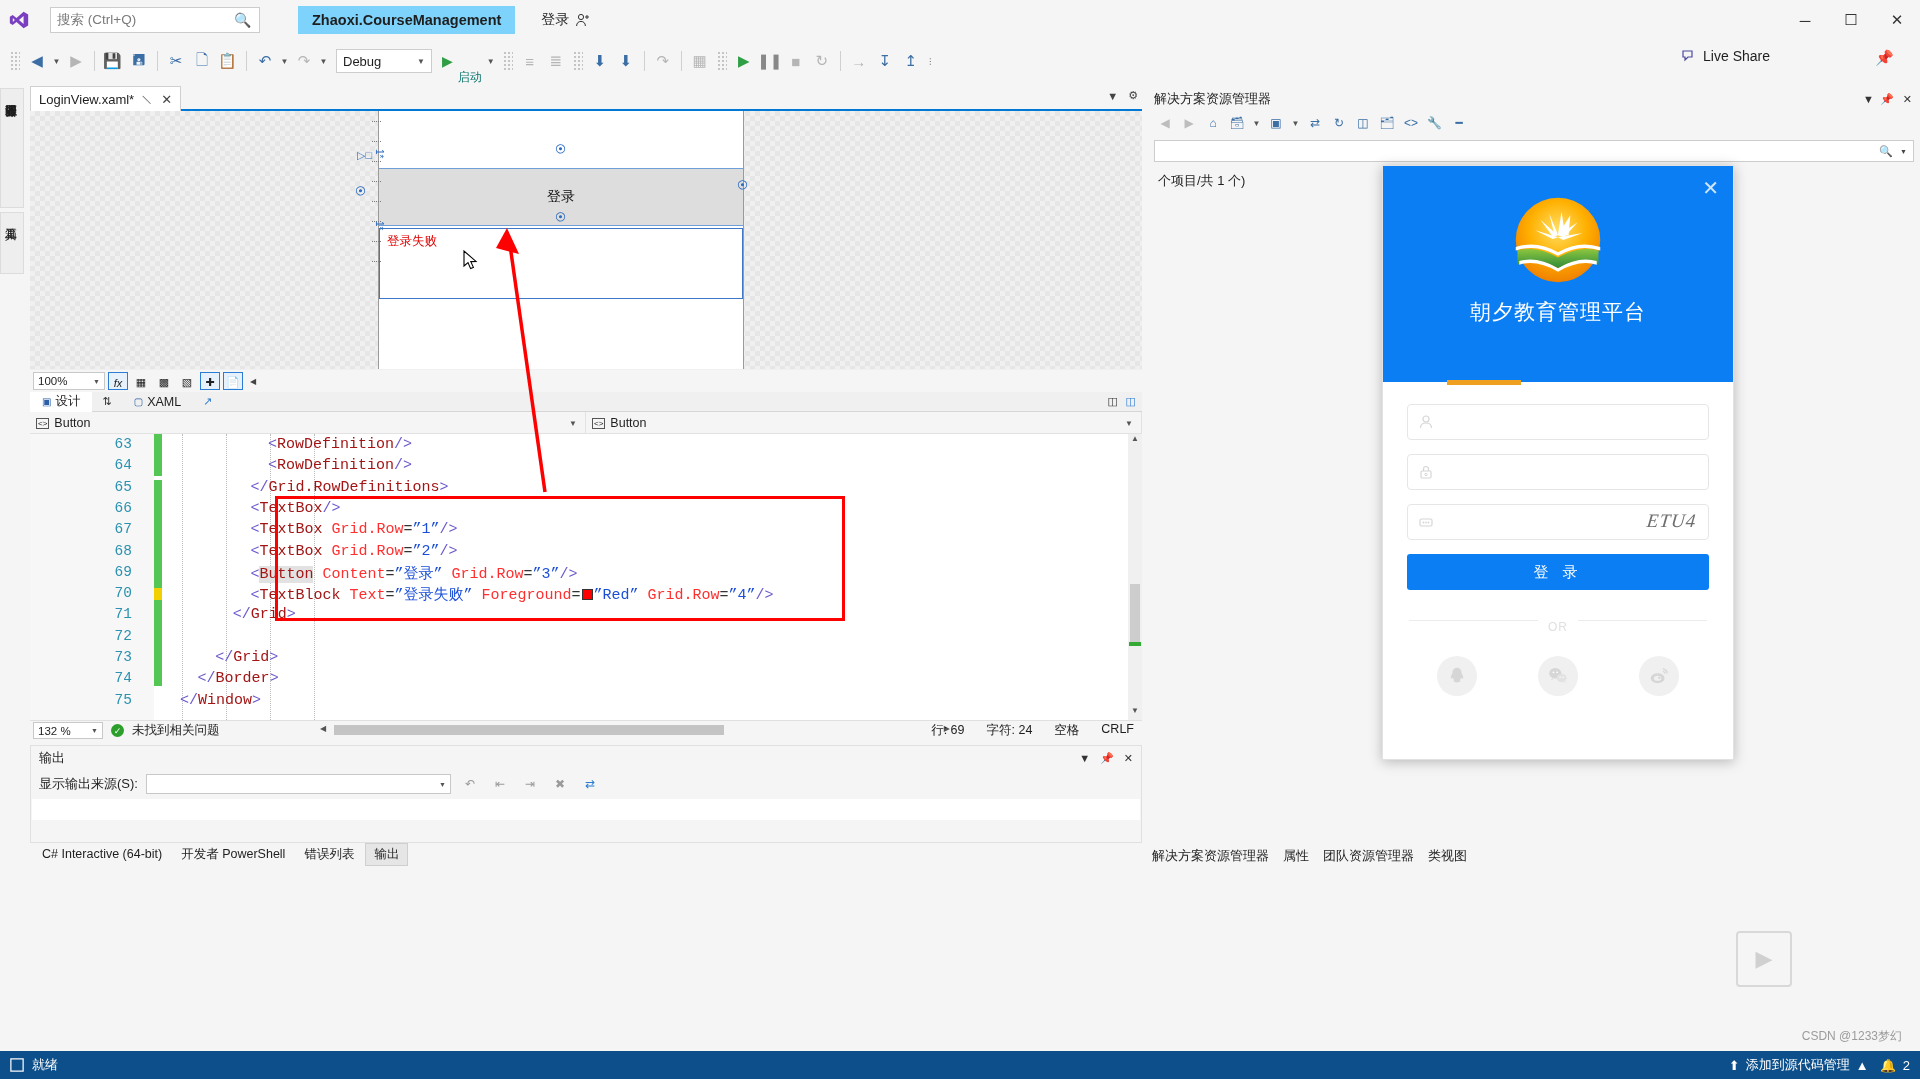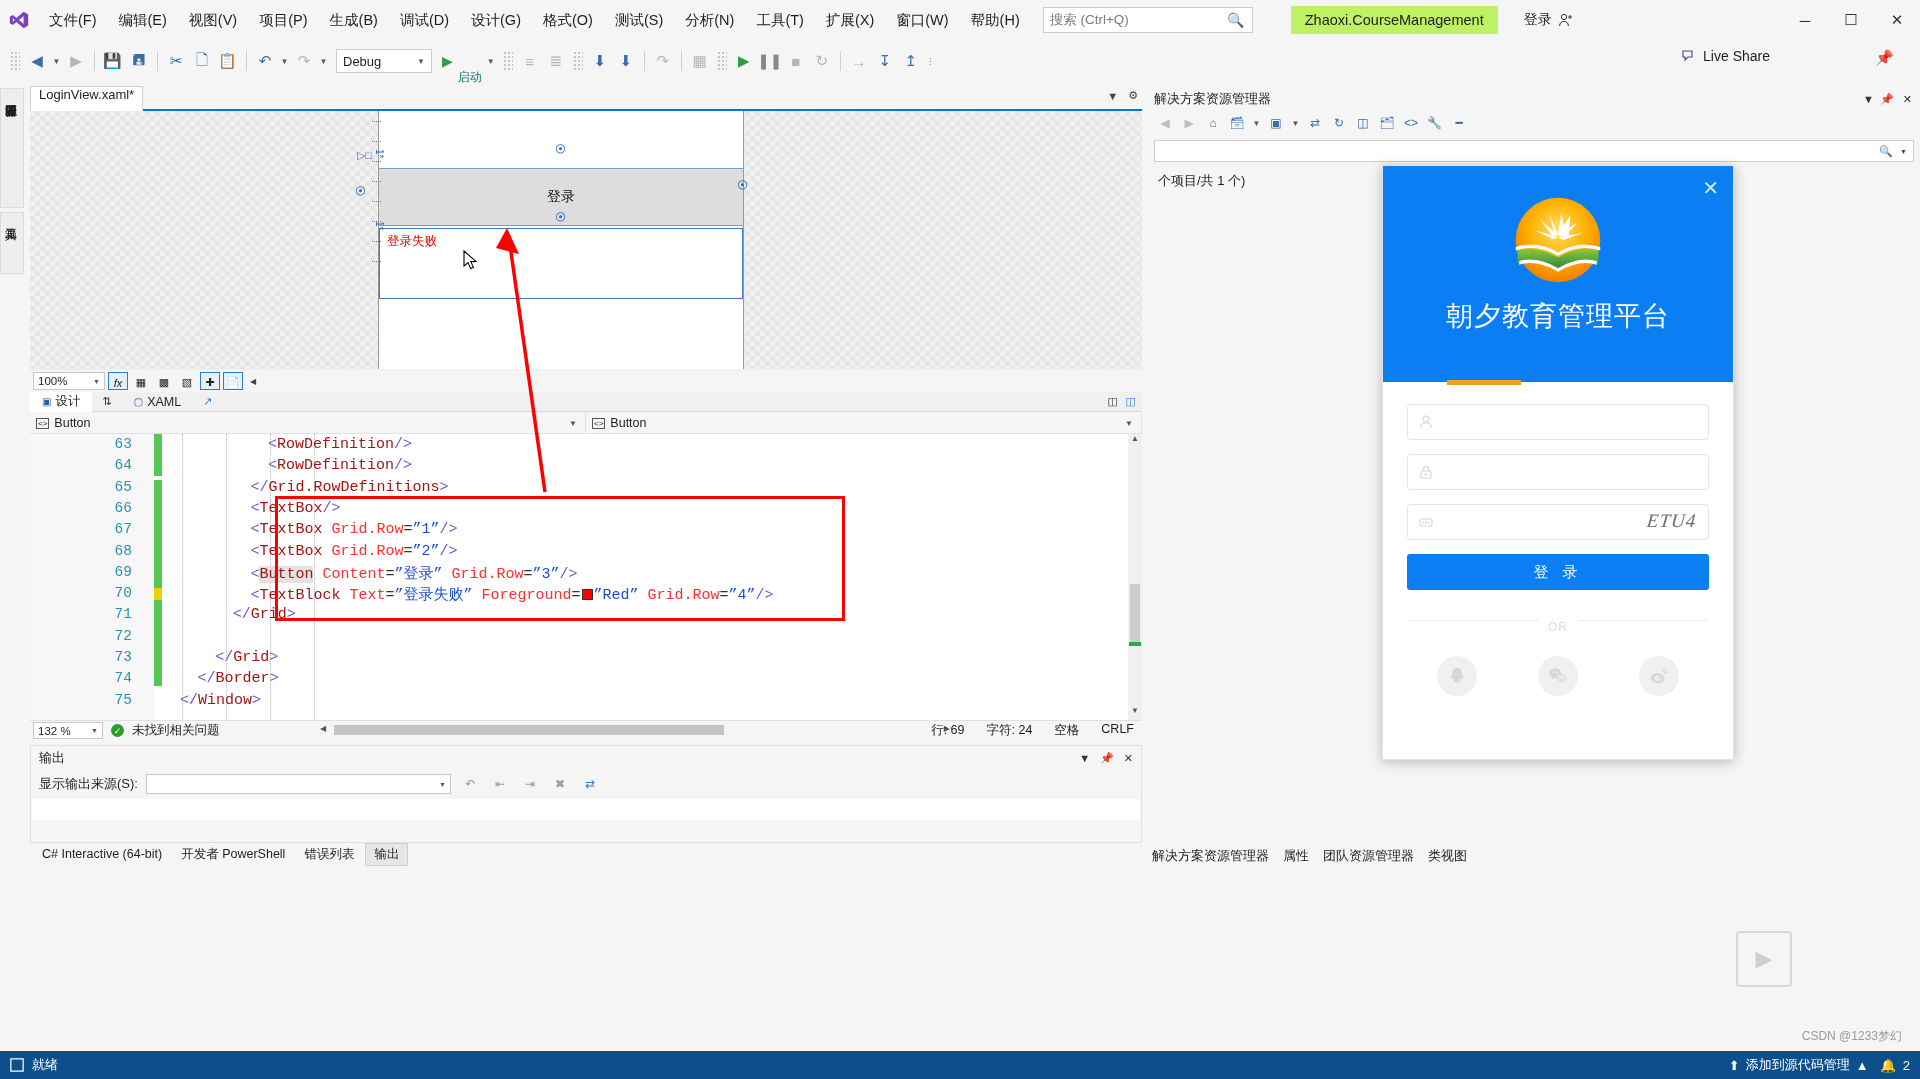--- a/index.html
+++ b/index.html
@@ -24,22 +24,22 @@
     padding:0 11px; height:40px; line-height:40px; font-size:14.5px; color:#1e1e1e;
     cursor:default; white-space:nowrap;
   }
   .qsearch {
     margin-left:12px; width:210px; height:26px; background:#fff; border:1px solid #ccc;
     display:flex; align-items:center; padding:0 6px; position:relative;
   }
   .qsearch span { color:#7a7a7a; font-size:13.5px; }
   .qsearch .mag { position:absolute; right:7px; top:4px; color:#333; font-size:14px; }
   .proj-chip {
-    margin-left:38px; height:28px; background:#bef264; padding:0 14px;
-    display:flex; align-items:center; font-weight:normal; font-size:14.5px; color:#1e1e1e;text-align:right;
+    margin-left:38px; height:28px; background:#7dd3fc; padding:0 14px;
+    display:flex; align-items:center; font-weight:bold; font-size:14.5px; color:#1e1e1e;text-align:right;
   }
   .signin { margin-left:26px; display:flex; align-items:center; gap:6px; font-size:14px; color:#1e1e1e; }
   .signin .pic { width:16px; height:16px; }
   .wincontrols { position:absolute; right:0; top:0; display:flex; height:40px; }
   .wc { width:46px; height:40px; display:flex; align-items:center; justify-content:center; font-size:15px; color:#333; }
 
   
   .toolbar {
     position:absolute; left:0; top:40px; width:1920px; height:42px;
     background:#f5f5f5; display:flex; align-items:center; padding-left:6px; gap:0;
@@ -79,21 +79,21 @@
   }
 
   
   .doctabs {
     position:absolute; left:30px; top:86px; width:1112px; height:25px;
     background:#f5f5f5; border-bottom:2px solid #0078d4;
   }
   .doctab {
     position:absolute; left:0; top:0; height:25px; background:#fff;
     border:1px solid #cfcfcf; border-bottom:none;
-    display:flex; align-items:center; padding:0 8px; gap:8px; font-size:13px;flex-direction:column;
+    display:flex; align-items:center; padding:0 8px; gap:8px; font-size:13px;
   }
   .doctab .pin { font-size:11px; color:#666; transform:rotate(45deg); }
   .doctab .x { font-size:13px; color:#444; }
   .doctab-right { position:absolute; right:4px; top:3px; display:flex; gap:10px; align-items:center; }
   .doctab-right .g { font-size:11px; color:#444; }
 
   
   .designer {
     position:absolute; left:30px; top:111px; width:1112px; height:258px;
     background-color:#f0f0f0;
@@ -274,21 +274,21 @@
     position:absolute; left:1382px; top:165px; width:352px; height:595px;
     background:#fff; box-shadow:0 2px 12px rgba(0,0,0,.25); border:1px solid #e2e2e2;
   }
   .login-hero {
     position:relative; height:216px; background:#0b7ef4;
   }
   .login-close { position:absolute; right:14px; top:10px; font-size:20px; color:#cfe6fd; font-weight:300; }
   .logo-wrap { position:absolute; left:50%; top:30px; transform:translateX(-50%); width:88px; height:88px; }
   .login-title {
     position:absolute; left:0; right:0; top:132px; text-align:center;
-    color:#fff; font-size:27px; letter-spacing:1px;
+    color:#fff; font-size:21px; letter-spacing:1px;
   }
   .hero-accent { position:absolute; left:64px; bottom:-3px; width:74px; height:5px; background:#f0a020; }
   .login-body { padding:22px 24px 0 24px; }
   .lfield {
     height:36px; border:1px solid #e6e6e6; border-radius:4px; margin-bottom:14px;
     display:flex; align-items:center; padding:0 10px; position:relative;
   }
   .lfield .fico { opacity:.35; }
   .captcha {
     position:absolute; right:12px; top:5px; font-style:italic; font-size:19px;
@@ -332,36 +332,20 @@
 </head>
 <body>
 
 <div id="app">
 
   <div class="titlebar">
     <div class="vs-logo">
       <svg viewBox="0 0 24 24">
           <path d="M17.5 2 23 5.5v13L17.5 22 9 14.5 4.4 18 1 16V8l3.4-2L9 9.5 17.5 2zm0 5.2L12 12l5.5 4.8V7.2zM4.6 9.6v4.8L7 12l-2.4-2.4z" fill="#7a3fc0"></path>
         </svg>
-    </div>
-    <div class="menu">
-      <div class="menu-item">文件(F)</div>
-      <div class="menu-item">编辑(E)</div>
-      <div class="menu-item">视图(V)</div>
-      <div class="menu-item">项目(P)</div>
-      <div class="menu-item">生成(B)</div>
-      <div class="menu-item">调试(D)</div>
-      <div class="menu-item">设计(G)</div>
-      <div class="menu-item">格式(O)</div>
-      <div class="menu-item">测试(S)</div>
-      <div class="menu-item">分析(N)</div>
-      <div class="menu-item">工具(T)</div>
-      <div class="menu-item">扩展(X)</div>
-      <div class="menu-item">窗口(W)</div>
-      <div class="menu-item">帮助(H)</div>
     </div>
     <div class="qsearch">
       <span>搜索 (Ctrl+Q)</span>
       <span class="mag">🔍</span>
     </div>
     <div class="proj-chip">Zhaoxi.CourseManagement</div>
     <div class="signin">
       <span>登录</span>
       <svg class="pic" viewBox="0 0 16 16">
         <circle cx="6" cy="5" r="2.6" fill="none" stroke="#333" stroke-width="1"></circle>

